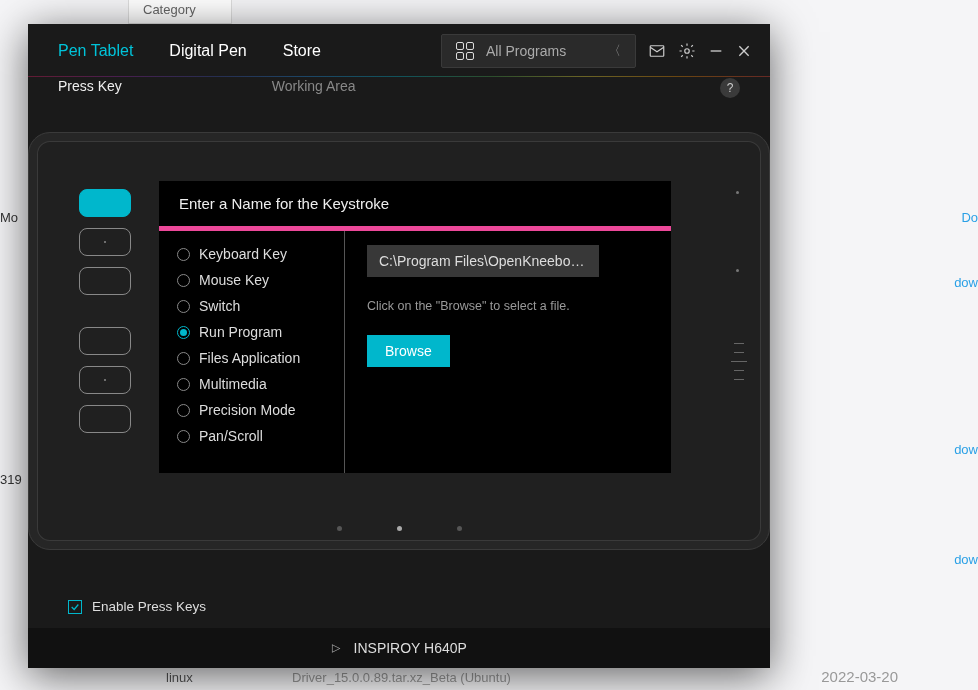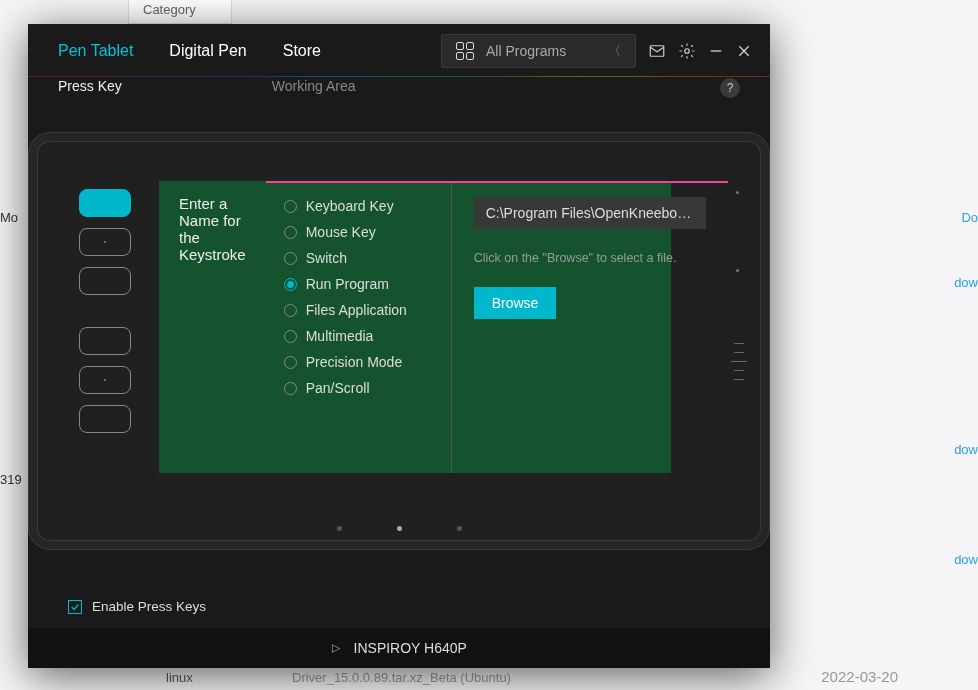--- a/index.html
+++ b/index.html
@@ -34,23 +34,23 @@
   .leds{position:absolute;top:58px;right:30px;display:flex;flex-direction:column;gap:75px;}
   .leds .led{width:3px;height:3px;background:#777;border-radius:50%;}
   .ruler{position:absolute;right:22px;top:210px;display:flex;flex-direction:column;gap:8px;align-items:center;}
   .ruler span{width:10px;height:1px;background:#666;}
   .ruler span.mid{width:16px;}
   .keys{position:absolute;left:50px;top:56px;display:flex;flex-direction:column;gap:11px;}
   .hkey{width:52px;height:28px;border:1.5px solid #888;border-radius:8px;position:relative;}
   .hkey.active{background:#00b7cc;border-color:#00b7cc;}
   .hkey .dot{position:absolute;top:50%;left:50%;width:2px;height:2px;background:#888;border-radius:50%;transform:translate(-50%,-50%);}
   .gap{height:10px;}
-  .panel{position:absolute;top:48px;left:130px;width:512px;height:292px;background:#14532d;display:flex;flex-direction:row;}
+  .panel{position:absolute;top:48px;left:130px;width:512px;height:292px;background:#000000;display:flex;flex-direction:column;}
   .panel-title{padding:14px 20px;font-size:15px;color:#eee;}
-  .panel-body{flex:1;display:flex;border-top:2px solid #ec4899;}
+  .panel-body{flex:1;display:flex;border-top:5px solid #ec4899;}
   .optlist{width:186px;border-right:1px solid #555;padding:10px 2px 10px 18px;overflow:hidden;}
   .opt{display:flex;align-items:center;gap:9px;padding:5px 0;cursor:pointer;}
   .radio{width:13px;height:13px;border:1.5px solid #888;border-radius:50%;flex-shrink:0;position:relative;}
   .opt.sel .radio{border-color:#00b7cc;}
   .opt.sel .radio::after{content:"";position:absolute;inset:2px;background:#00b7cc;border-radius:50%;}
   .opt span{font-size:14px;color:#ddd;}
   .right-pane{flex:1;padding:14px 22px;position:relative;}
   .rp-title{font-size:16px;color:#eee;margin-bottom:16px;}
   .path-inp{background:#383838;color:#ddd;font-size:14px;padding:8px 12px;width:232px;border:none;white-space:nowrap;overflow:hidden;text-overflow:ellipsis;}
   .rp-hint{font-size:12.5px;color:#999;margin-top:22px;}

